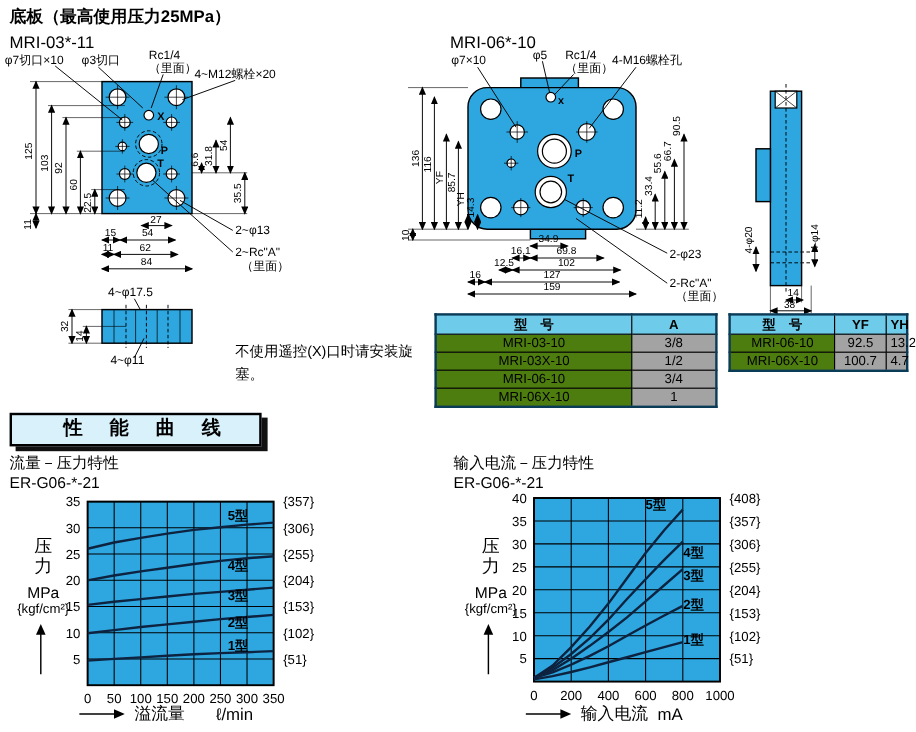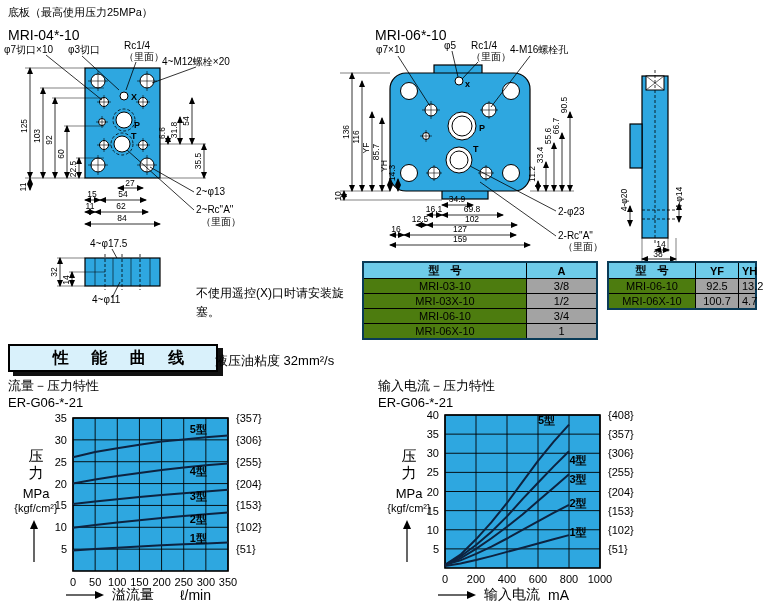--- a/index.html
+++ b/index.html
@@ -1,19 +1,19 @@
 <!DOCTYPE html>
 <html><head>
 <meta charset="utf-8">
 <style>
   html,body{margin:0;padding:0;background:#fff;}
   #page{position:relative;width:763px;height:610px;background:#fff;overflow:hidden;
         font-family:"Liberation Sans",sans-serif;color:#000;}
   .abs{position:absolute;}
-  .h1{font-size:11px;font-weight:normal;}
+  .h1{font-size:14px;font-weight:bold;}
   .h2{font-size:14px;}
   .note{font-size:12px;line-height:1.55;width:170px;}
   .secbox{background:#d9f1fb;border:2px solid #000;box-shadow:5px 4px 0 0 #111;
           width:186px;height:24px;line-height:24px;text-align:center;
           font-size:16px;font-weight:bold;letter-spacing:9px;}
   .visc{font-size:13px;}
   .ctitle{font-size:13px;}
   .cmodel{font-size:13px;}
   
   table{border-collapse:collapse;table-layout:fixed;font-size:11px;}
@@ -44,21 +44,21 @@
   .yunit1{font-size:13px;text-align:center;}
   .yunit2{font-size:11px;text-align:center;}
   .xaxis{display:flex;align-items:center;gap:8px;font-size:14px;}
 </style>
 </head>
 <body>
 
 <div id="page">
 
   <div class="abs h1" style="left:8px;top:5px;">底板（最高使用压力25MPa）</div>
-  <div class="abs h2" style="left:8px;top:27px;">MRI-04*-10</div>
+  <div class="abs h2" style="left:8px;top:27px;">MRI-03*-11</div>
   <div class="abs h2" style="left:375px;top:27px;">MRI-06*-10</div>
 
   <svg class="abs" style="left:0;top:40px;" width="340" height="300" viewBox="0 0 340 300">
     <defs>
       <marker id="ma" markerWidth="7" markerHeight="6" refX="6" refY="3" orient="auto-start-reverse" markerUnits="userSpaceOnUse">
         <path d="M0,0 L7,3 L0,6 z" fill="#000"></path>
       </marker>
     </defs>
 
     <g>
@@ -373,21 +373,20 @@
         </tr>
         <tr>
           <td class="c0">MRI-06X-10</td>
           <td class="c1">100.7</td>
           <td class="c2">4.7</td>
         </tr>
       </tbody>
     </table>
 
   <div class="abs secbox" style="left:8px;top:344px;padding-left:20px;">性 能 曲 线</div>
-  <div class="abs visc" style="left:215px;top:352px;">液压油粘度  32mm²/s</div>
 
   <div class="abs ctitle" style="left:8px;top:377px;">流量－压力特性</div>
   <div class="abs cmodel" style="left:8px;top:395px;">ER-G06-*-21</div>
   <div class="abs ctitle" style="left:378px;top:377px;">输入电流－压力特性</div>
   <div class="abs cmodel" style="left:378px;top:395px;">ER-G06-*-21</div>
 
   <div class="abs ylab" style="left:18px;top:448px;width:36px;">
     <div>压</div>
     <div>力</div>
   </div>

